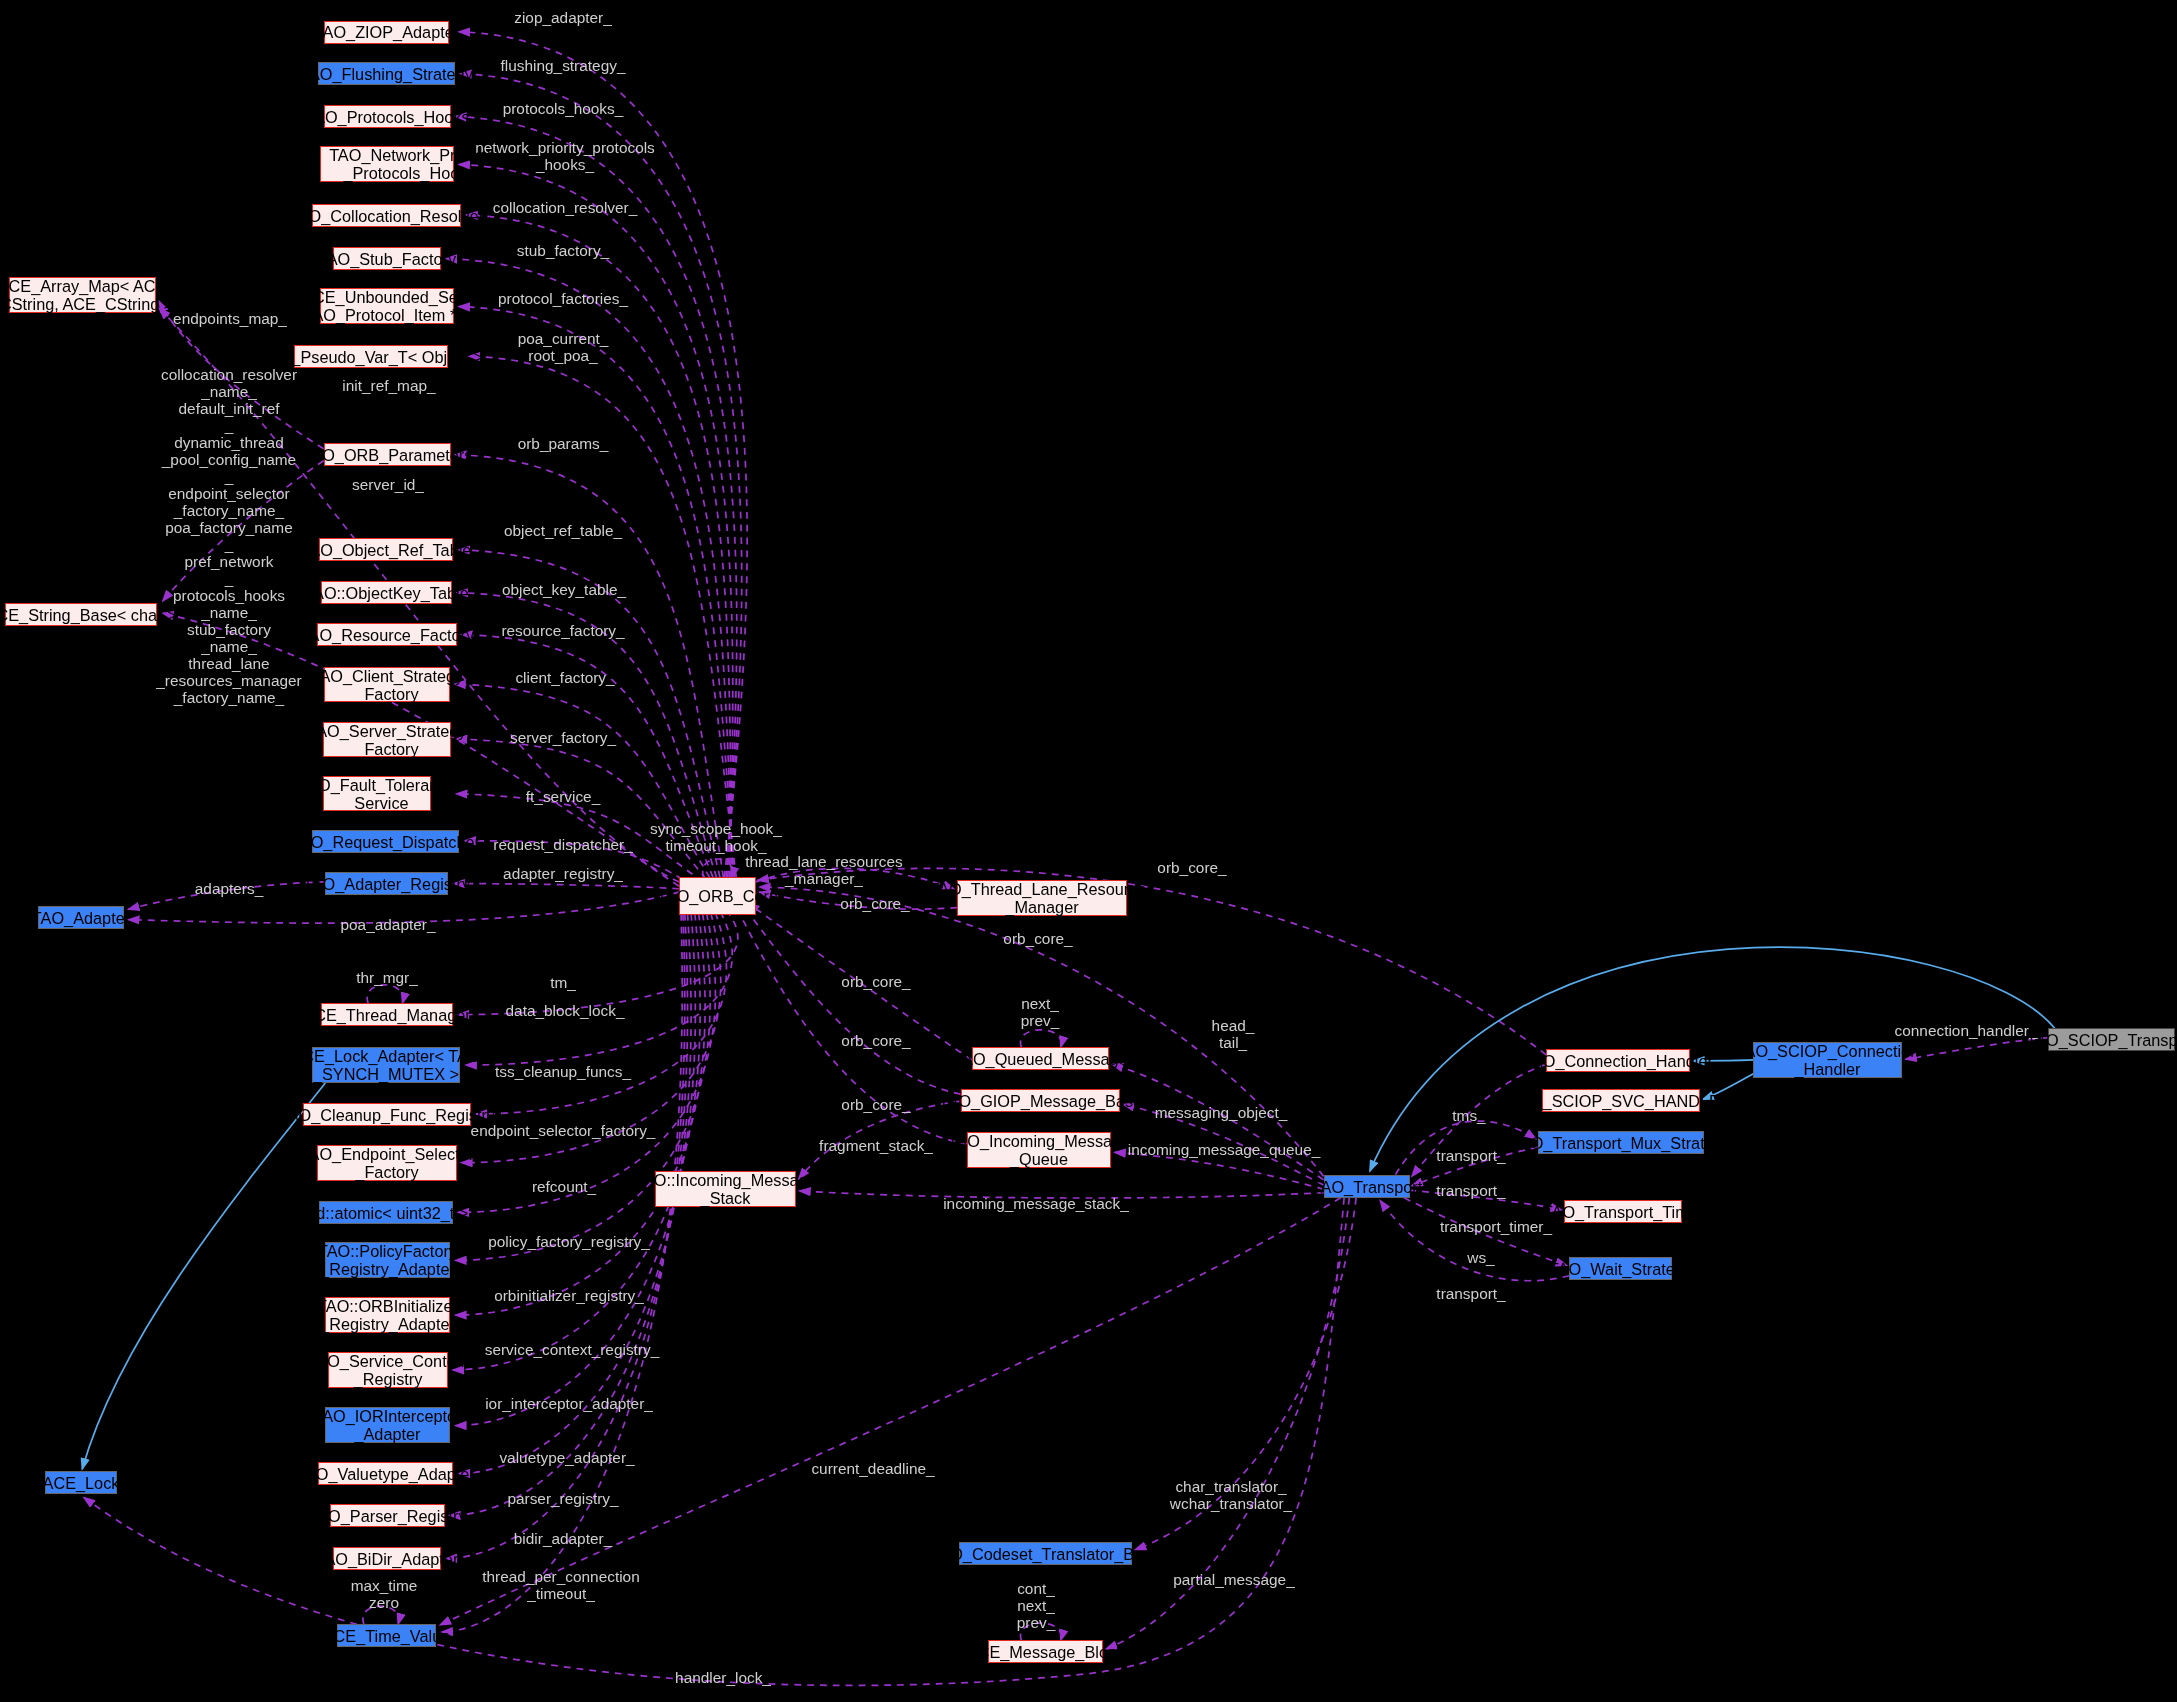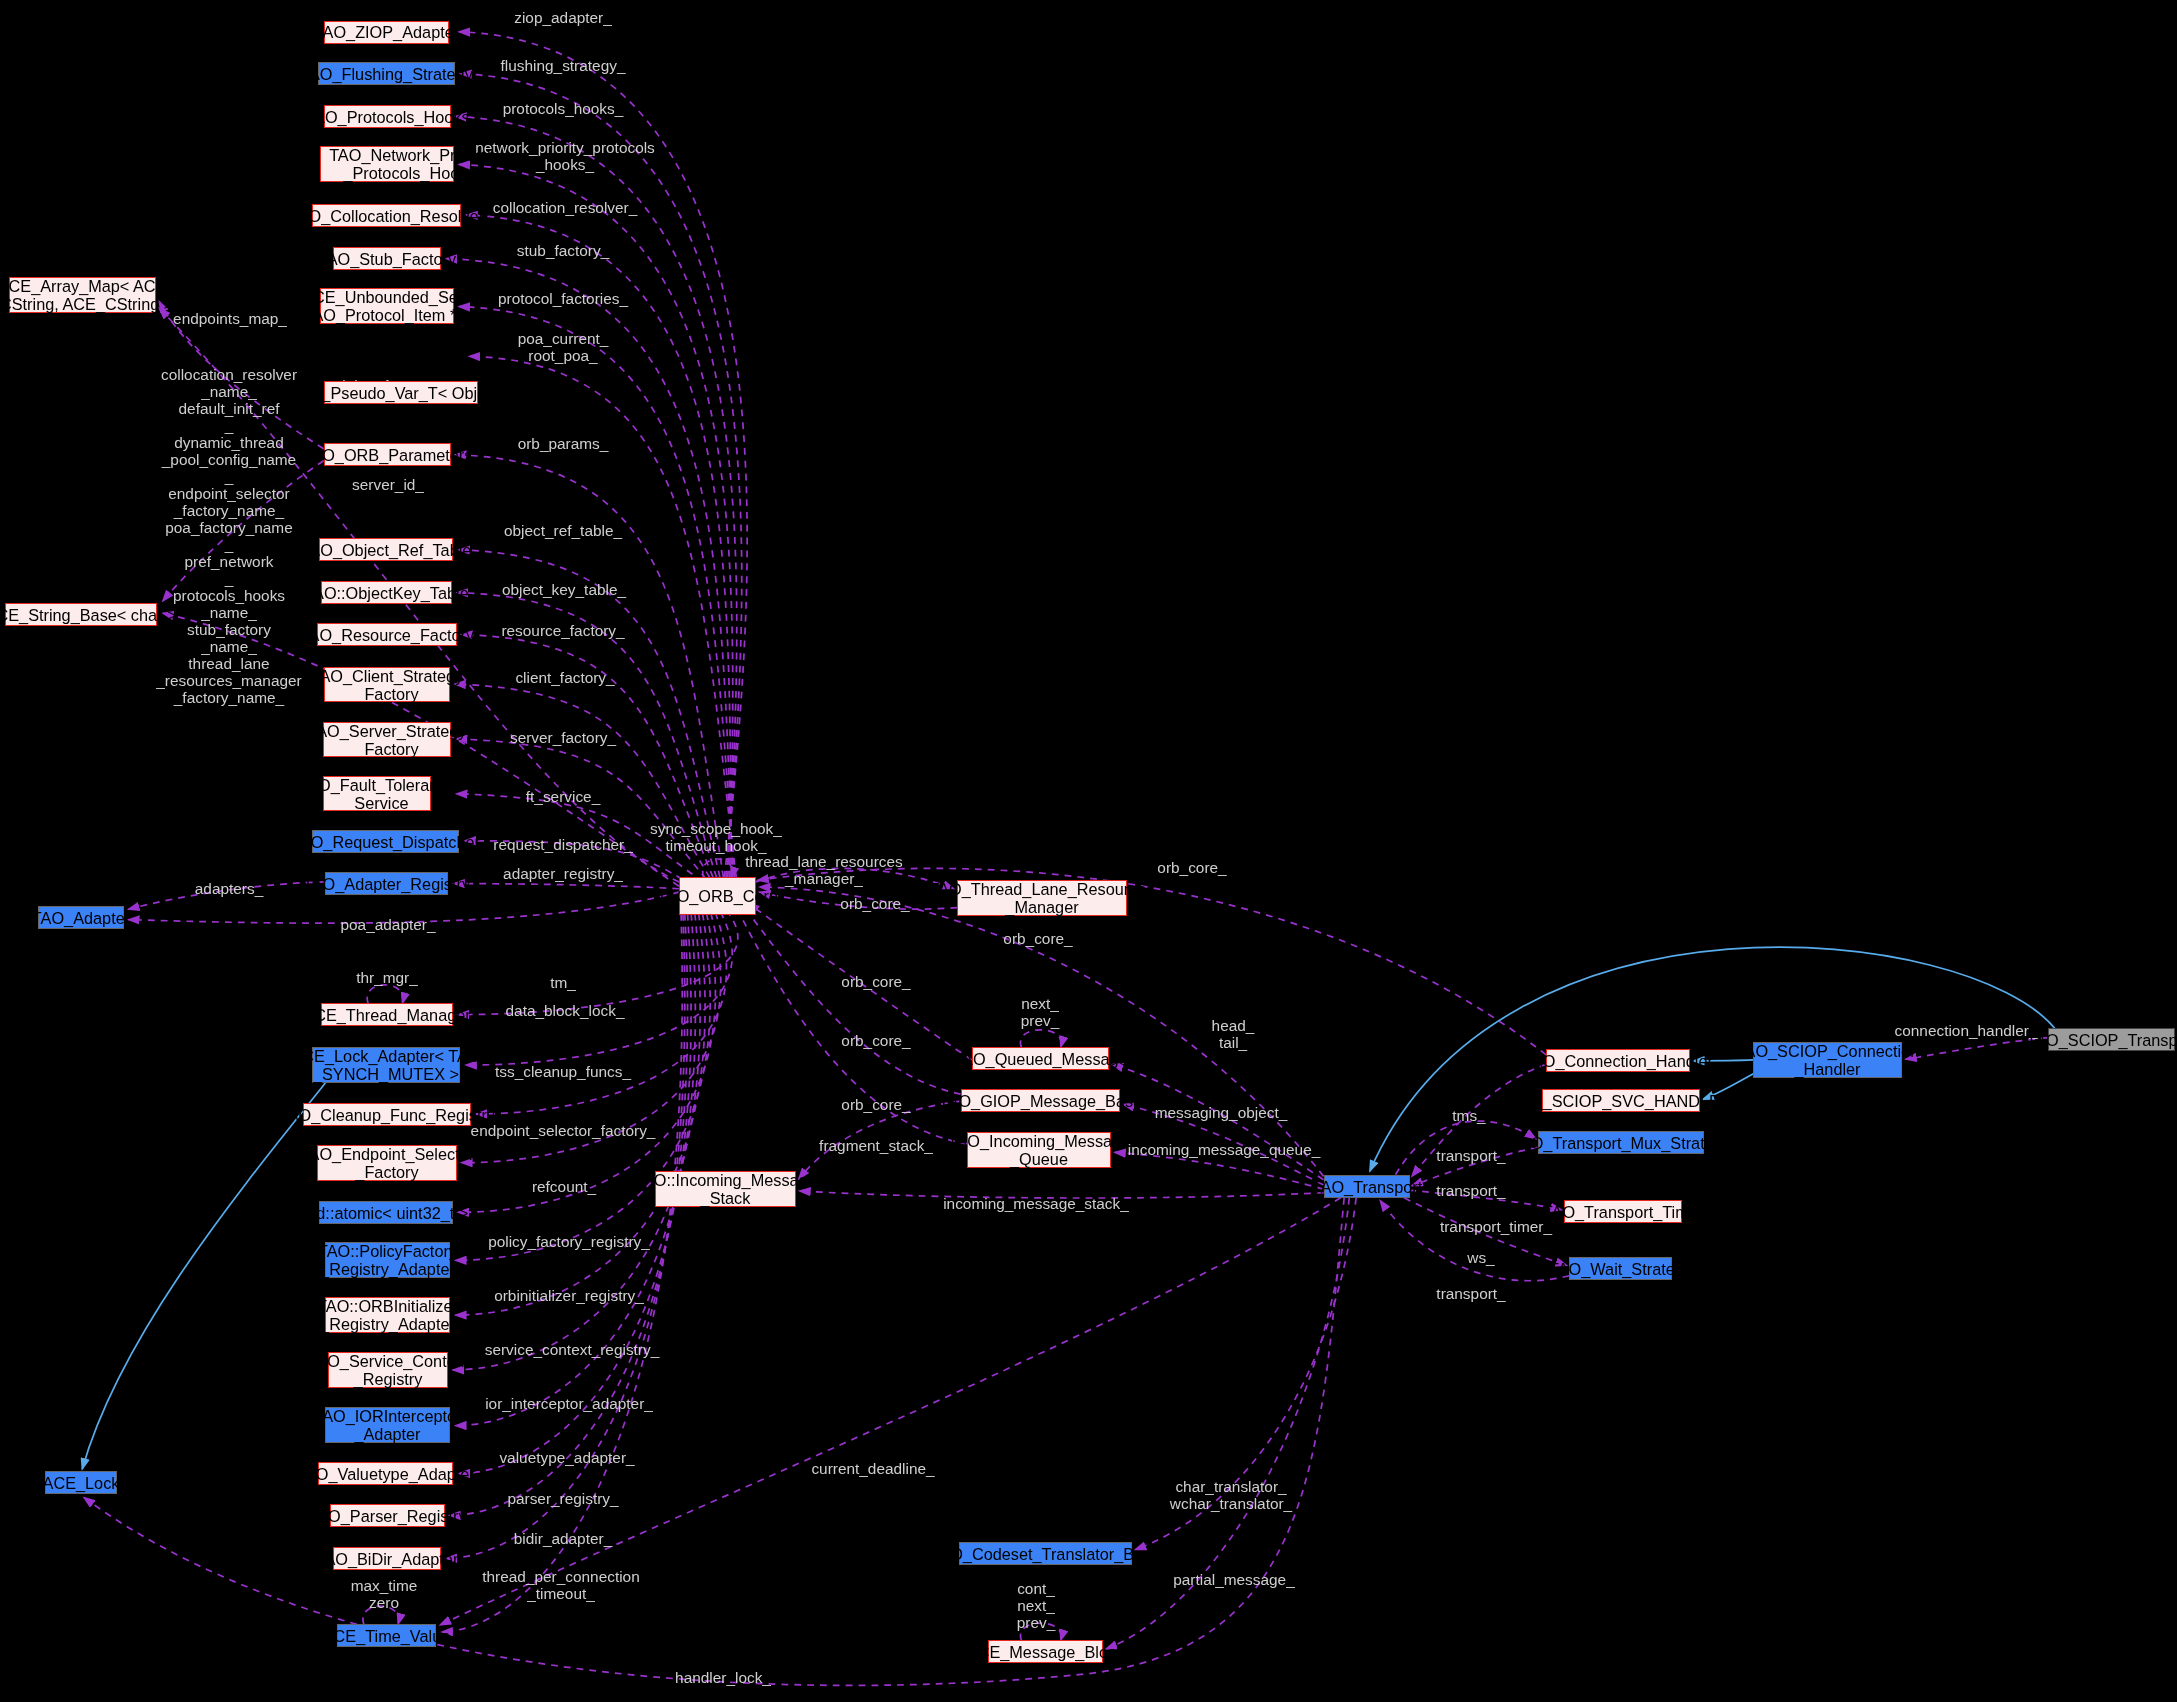--- a/index.html
+++ b/index.html
@@ -335,21 +335,21 @@
     <div class="node pink" style="left: 312px; top: 204px; width: 149px; height: 23px;">
       <div>TAO_Collocation_Resolver</div>
     </div>
     <div class="node pink" style="left: 333px; top: 247px; width: 108px; height: 23px;">
       <div>TAO_Stub_Factory</div>
     </div>
     <div class="node pink" style="left: 320px; top: 288px; width: 134px; height: 36px;">
       <div>ACE_Unbounded_Set&lt;</div>
       <div>TAO_Protocol_Item * &gt;</div>
     </div>
-    <div class="node pink" style="left: 324px; top: 345px; width: 154px; height: 23px; margin-top: 36px;">
+    <div class="node pink" style="left: 294px; top: 345px; width: 154px; height: 23px;">
       <div>TAO_Pseudo_Var_T&lt; Object &gt;</div>
     </div>
     <div class="node pink" style="left: 324px; top: 443px; width: 127px; height: 23px;">
       <div>TAO_ORB_Parameters</div>
     </div>
     <div class="node pink" style="left: 319px; top: 538px; width: 134px; height: 23px;">
       <div>TAO_Object_Ref_Table</div>
     </div>
     <div class="node pink" style="left: 321px; top: 581px; width: 131px; height: 23px;">
       <div>TAO::ObjectKey_Table</div>

